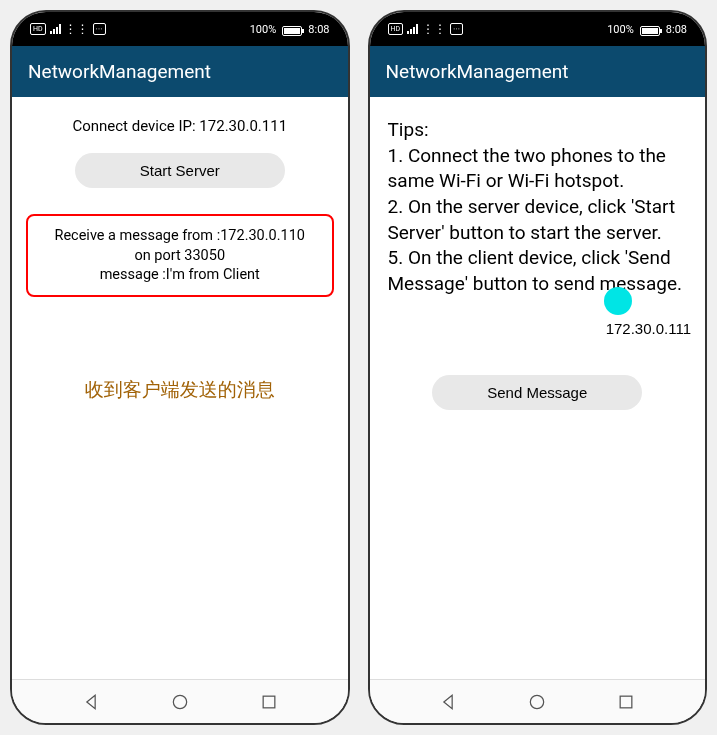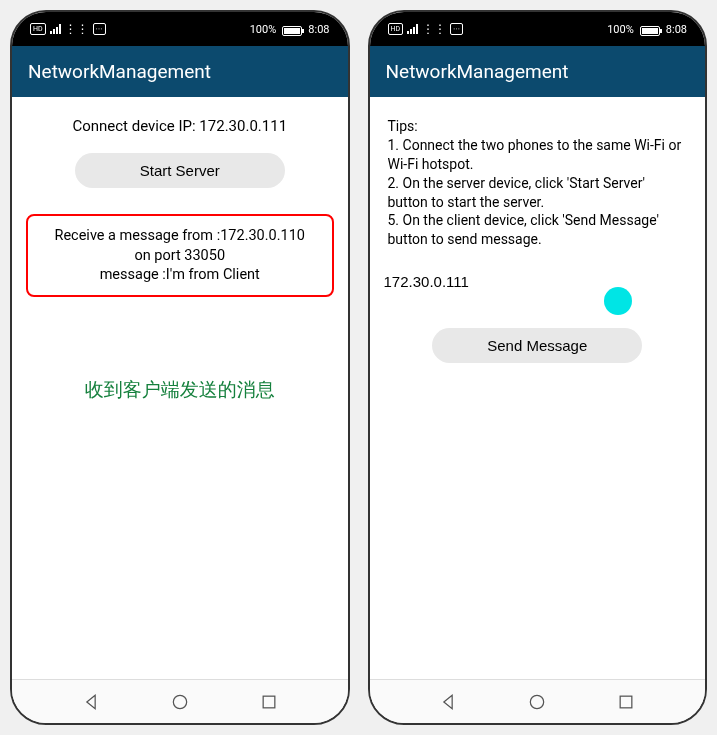--- a/index.html
+++ b/index.html
@@ -83,35 +83,35 @@
     .message-box {
       border: 2px solid #ff0000;
       border-radius: 8px;
       margin-top: 26px;
       padding: 10px 8px;
       text-align: center;
       font-size: 14.5px;
       line-height: 1.35;
     }
     .chinese-label {
-      color: #15803d;
+      color: #a16207;
       font-size: 19px;
       text-align: center;
       margin-top: 80px;
       font-weight: 400;
     }
     .tips {
-      font-size: 14px;
+      font-size: 19px;
       line-height: 1.35;
       padding: 0 4px;
       margin-bottom: 16px;
     }
     .ip-input {
       width: 100%;
-      text-align: left;
+      text-align: right;
       font-size: 15px;
       padding: 8px 0;
       border: none;
       background: #fff;
       margin-bottom: 4px;
     }
     .cursor-dot {
       width: 28px;
       height: 28px;
       background: #00e5e5;

